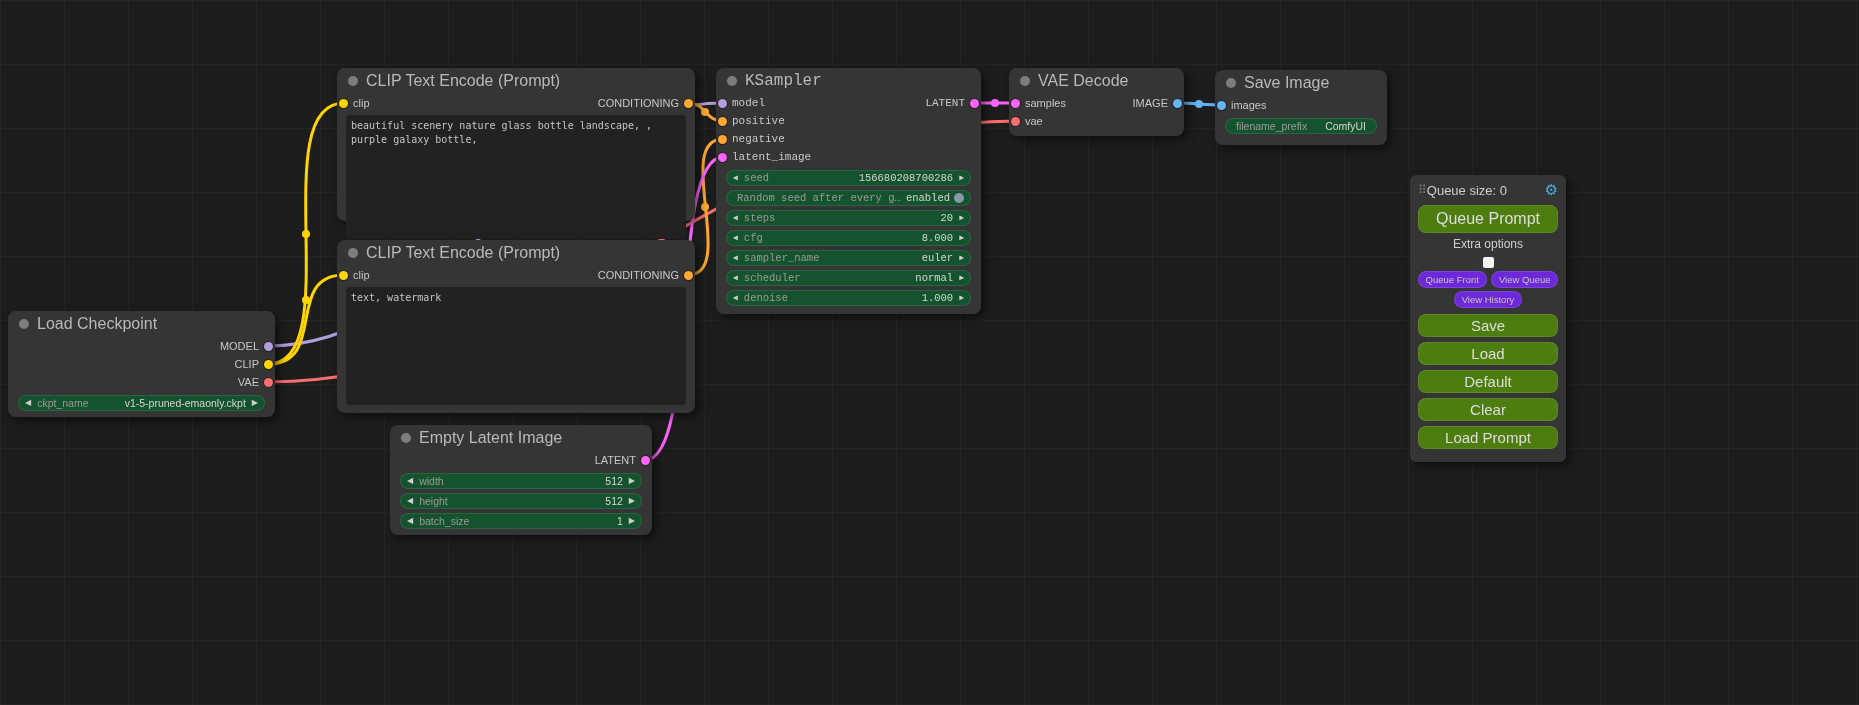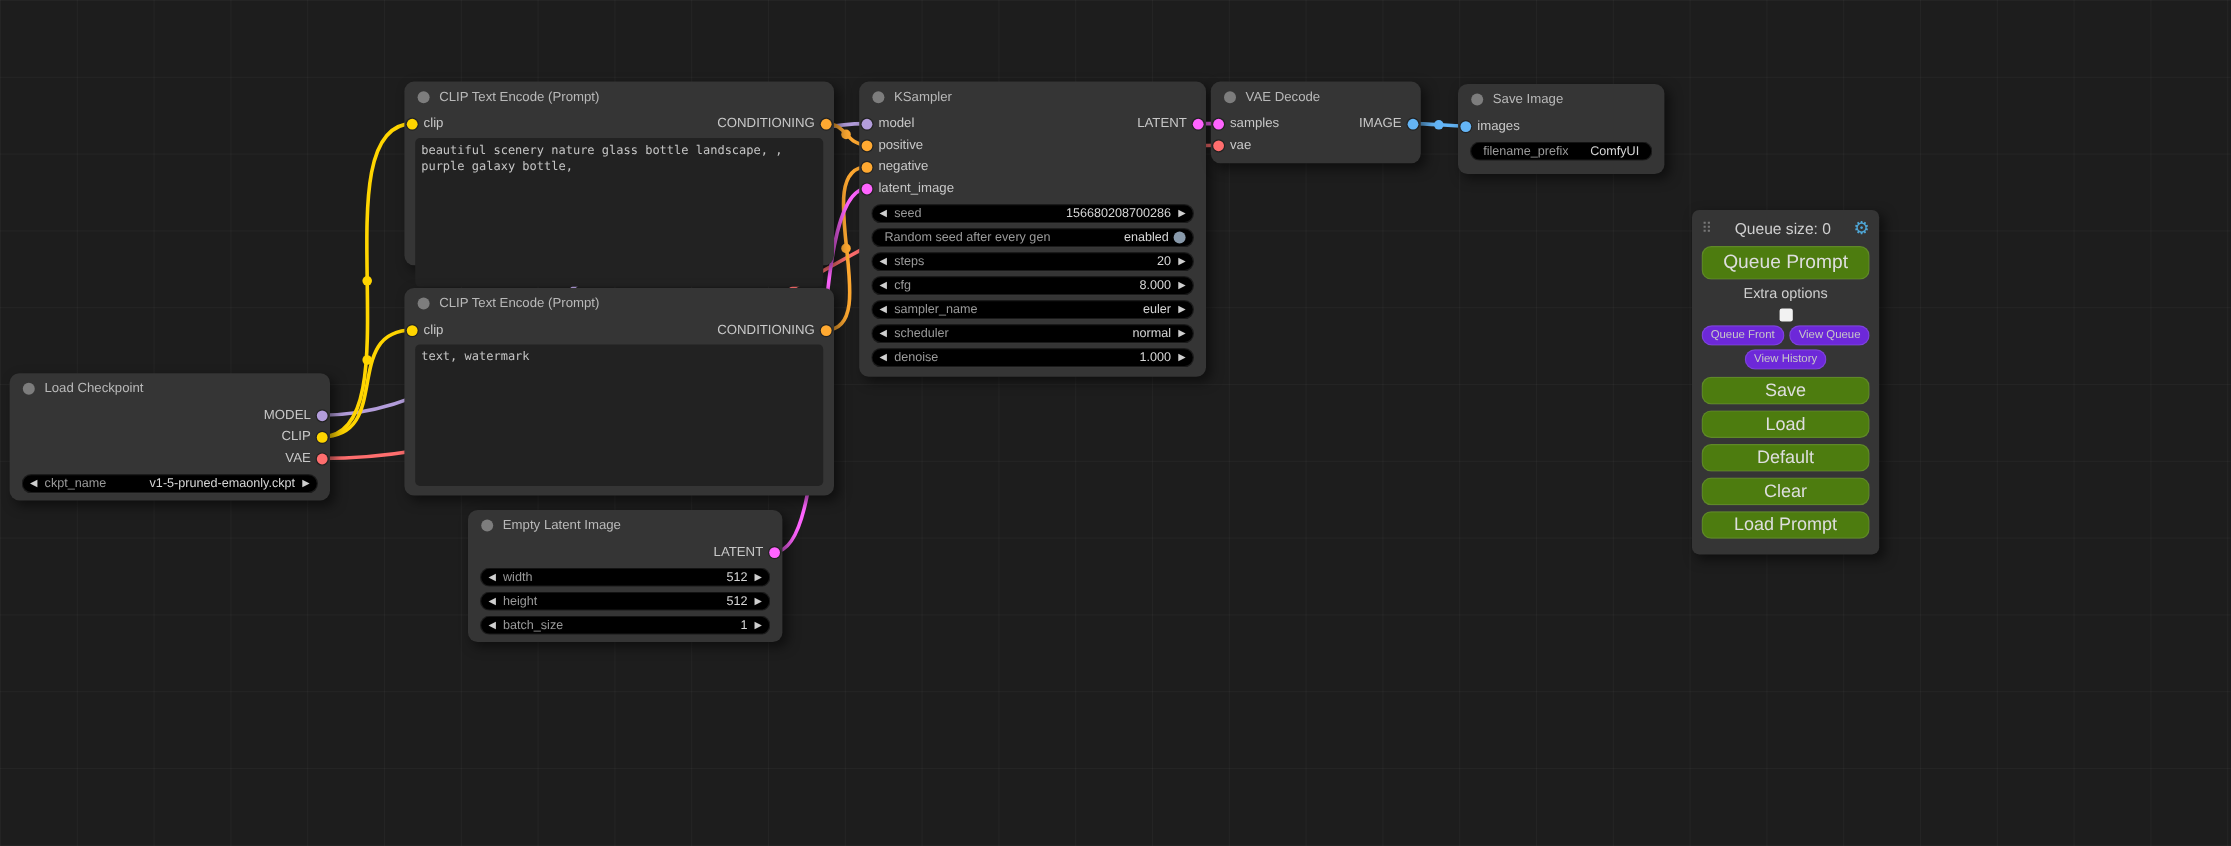--- a/index.html
+++ b/index.html
@@ -20,31 +20,31 @@
   #wires { position:absolute; left:0; top:0; z-index:1; pointer-events:none; }
   #wires path { fill:none; stroke-width:3; stroke-linecap:round; }
 
   .node {
     position:absolute; z-index:2;
     background:#353535; border-radius:8px;
     box-shadow:4px 4px 10px rgba(0,0,0,0.5);
   }
   .node-title {
     height:26px; display:flex; align-items:center; gap:8px;
-    padding:2px 11px; font-size:11px; color:#b9b9b9; white-space:nowrap;
+    padding:2px 11px; font-size:16px; color:#b9b9b9; white-space:nowrap;
   }
   .collapse-dot { width:10px; height:10px; border-radius:50%; background:#7d7d7d; flex:none; }
 
   .slot-row { display:flex; justify-content:space-between; align-items:center; height:18px; padding:0 2px; }
   .slot-row.out-only { justify-content:flex-end; }
   .slot { display:flex; align-items:center; gap:5px; font-size:11px; color:#c8c8c8; white-space:nowrap; }
   .dot { width:9px; height:9px; border-radius:50%; flex:none; box-shadow:0 0 0 1px rgba(0,0,0,0.35); }
 
   .widget {
-    height:16px; background:#000000; border:1px solid rgba(255,255,255,0.10);
+    height:16px; background:#14532d; border:1px solid rgba(255,255,255,0.10);
     border-radius:9px; margin:4px 10px; padding:0 6px;
     display:flex; align-items:center; font-size:10.5px; color:#9a9a9a; white-space:nowrap;
   }
   .widget .arrow { color:#cfcfcf; font-size:8px; line-height:1; }
   .widget .w-name { margin-left:6px; overflow:hidden; text-overflow:ellipsis; }
   .widget .w-value { margin-left:auto; margin-right:6px; color:#d6d6d6; }
   .widget.no-arrows .w-name { margin-left:4px; }
   .widget.no-arrows .w-value { margin-right:4px; }
   .toggle-dot { width:10px; height:10px; border-radius:50%; flex:none; }
 
@@ -55,21 +55,21 @@
   }
 
   
   .menu {
     position:absolute; left:1410px; top:175px; width:156px; z-index:3;
     background:#353535; border-radius:6px; padding:5px 8px 8px 8px;
     box-shadow:4px 4px 10px rgba(0,0,0,0.5);
   }
   .menu-header { display:flex; align-items:center; height:20px; font-size:13px; color:#cfcfcf; }
   .drag-handle { color:#777; font-size:12px; cursor:move; }
-  .queue-size { flex:1; text-align:center; }
+  .queue-size { flex:1; }
   .gear-icon { font-size:15px; cursor:pointer; }
   .btn {
     display:block; width:100%; background:#4d7c0f; color:#dedede;
     border:1px solid rgba(255,255,255,0.10); border-radius:8px;
     text-align:center; cursor:pointer; font-family:inherit;
   }
   .btn-queue { font-size:16px; padding:4px 0; margin:5px 0 4px 0; }
   .btn-med { font-size:15px; padding:2px 0; margin:5px 0; }
   .extra-row { display:flex; align-items:center; justify-content:center; gap:6px; font-size:12px; color:#cfcfcf; margin:4px 0 3px 0;flex-direction:column; }
   .checkbox { width:11px; height:11px; background:#f2f2f2; border-radius:2px; cursor:pointer; }
@@ -194,21 +194,21 @@
     <span class="arrow">▶</span>
   </div>
   <div class="widget">
     <span class="arrow">◀</span>
     <span class="w-name">batch_size</span>
     <span class="w-value">1</span>
     <span class="arrow">▶</span>
   </div>
 </div>
 
-<div class="node" style="left:716px; top:68px; width:289px; height:246px;">
+<div class="node" style="left:716px; top:68px; width:265px; height:246px;font-family:Liberation Mono, monospace;">
   <div class="node-title">
     <span class="collapse-dot"></span>
     <span>KSampler</span>
   </div>
   <div class="slot-row">
     <div class="slot">
       <span class="dot" style="background: rgb(179, 157, 219);"></span>
       <span>model</span>
     </div>
     <div class="slot">

